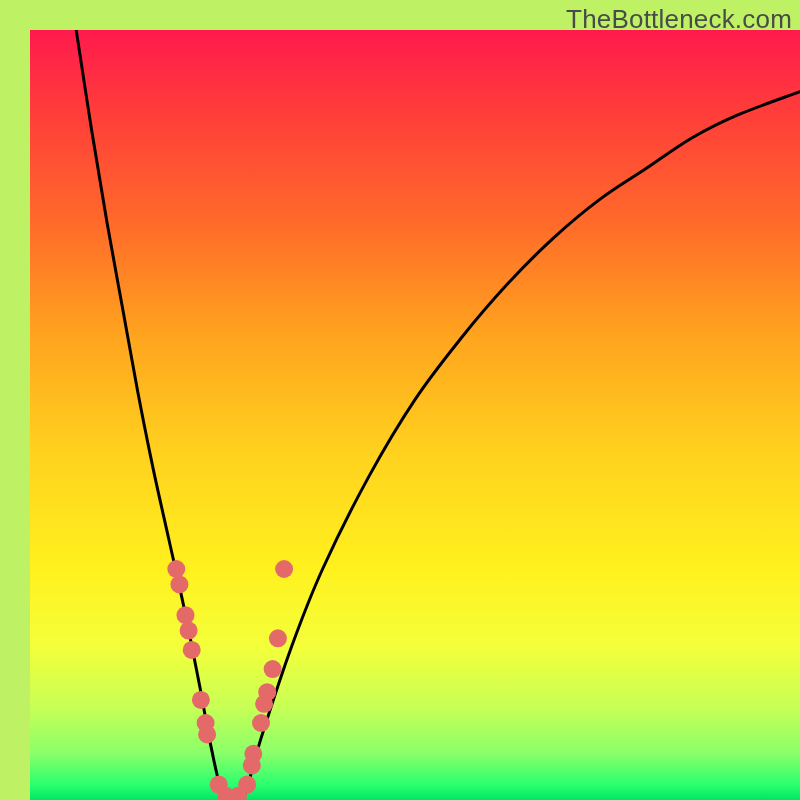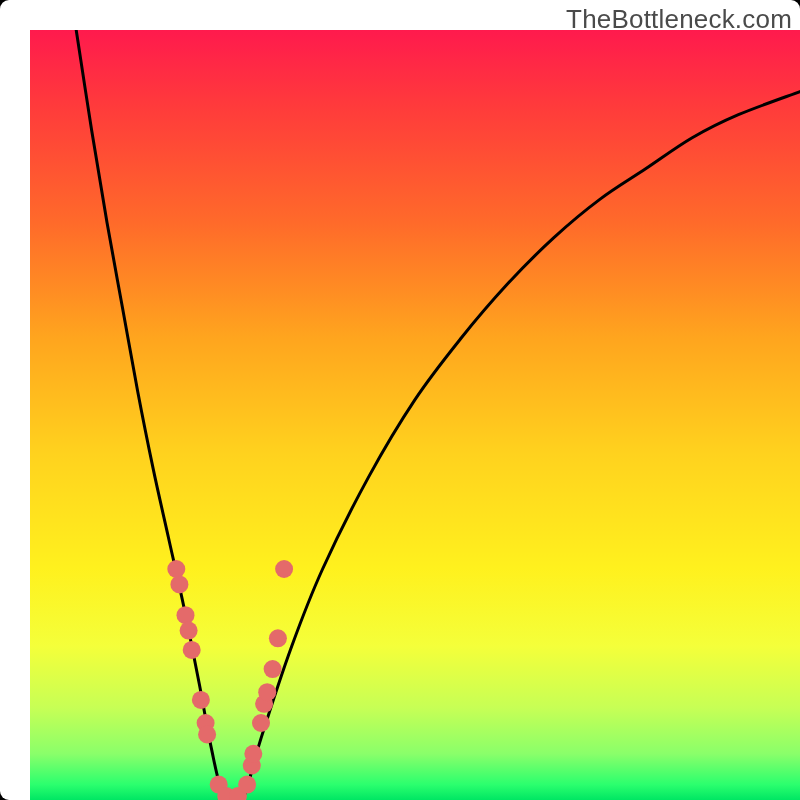--- a/index.html
+++ b/index.html
@@ -8,22 +8,21 @@
     width: 800px;
     height: 800px;
     overflow: hidden;
     background: #000;
     font-family: Arial, Helvetica, sans-serif;
   }
   .frame {
     position: relative;
     width: 800px;
     height: 800px;
-    background: #ffffff;
-    border-radius: 9px;
+    background: #bef264;
   }
   .plot-area {
     position: absolute;
     left: 30px;
     top: 30px;
     width: 770px;
     height: 770px;
     
     background: linear-gradient(to bottom,
       #ff1a4d 0%,

